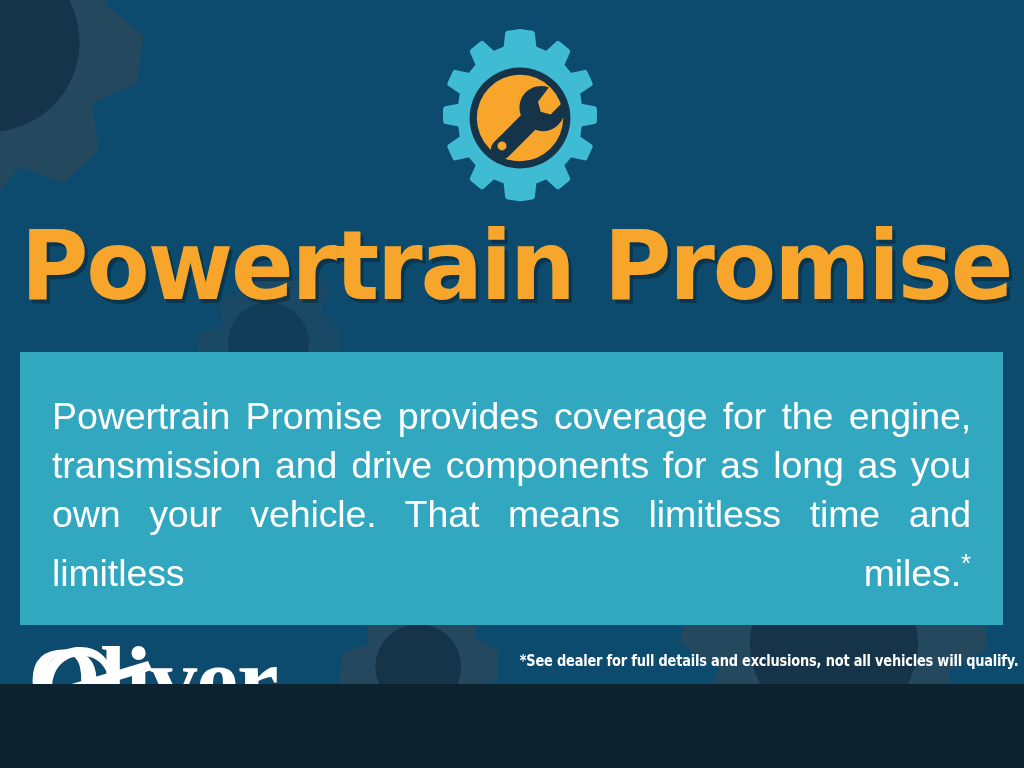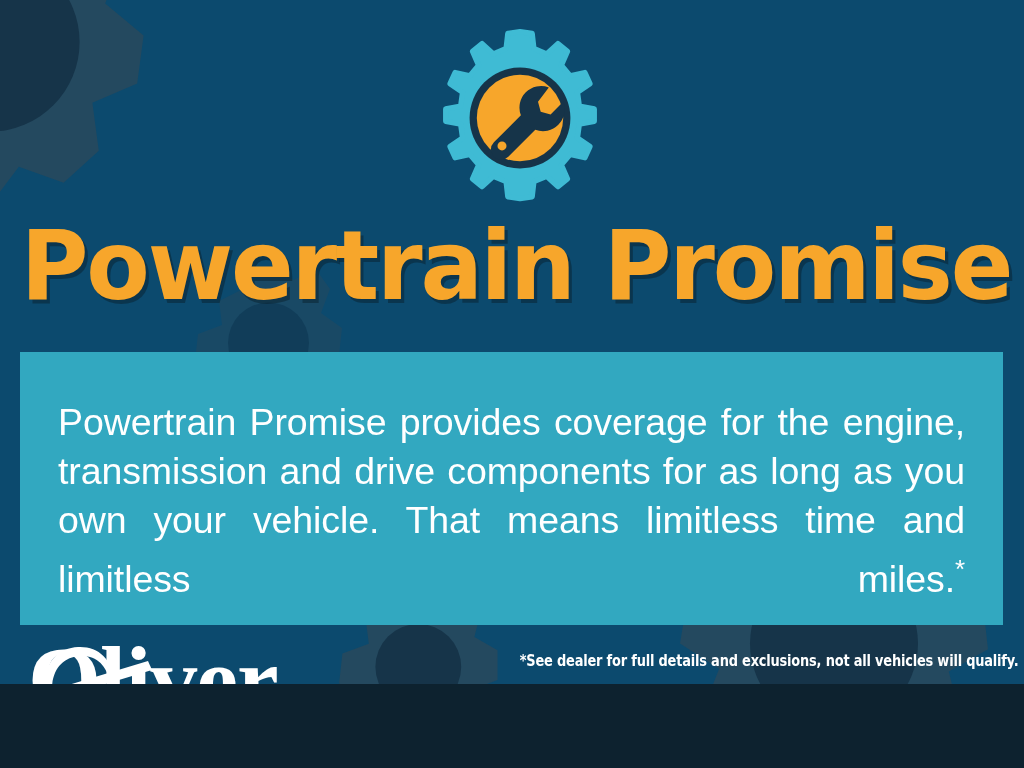--- a/index.html
+++ b/index.html
@@ -66,21 +66,21 @@
     position: absolute;
     left: 20px;
     top: 352px;
     width: 983px;
     height: 273px;
     background: #32A8C0;
     box-sizing: border-box;
     padding: 32px 24px 0 24px;
   }
   #promise-text {
-    margin: 14px;
+    margin: 8px;
     color: #ffffff;
     font-size: 37.5px;
     line-height: 49px;
     font-weight: 500;
     text-align: justify;
     letter-spacing: -0.1px;
   }
   #promise-text::after {
     content: "";
     display: inline-block;

